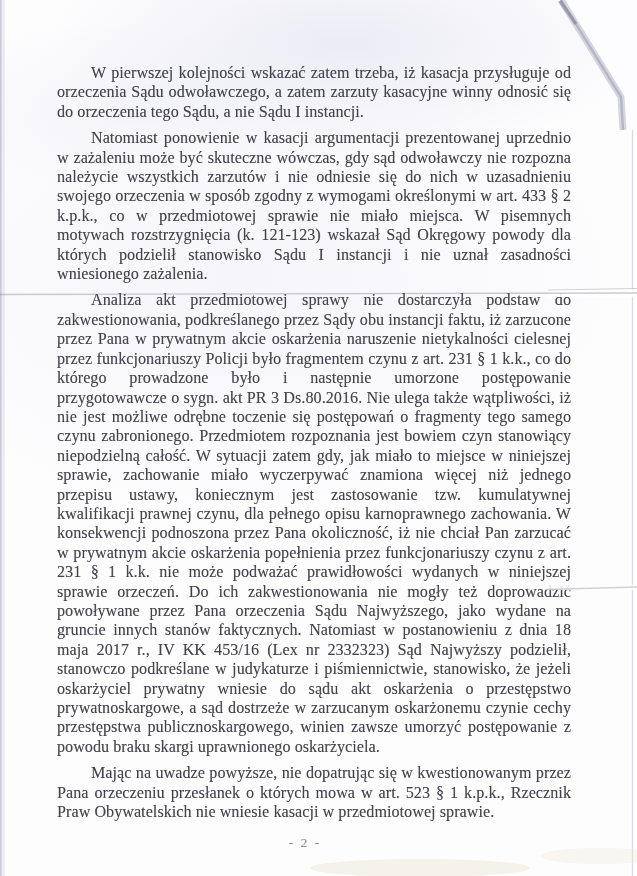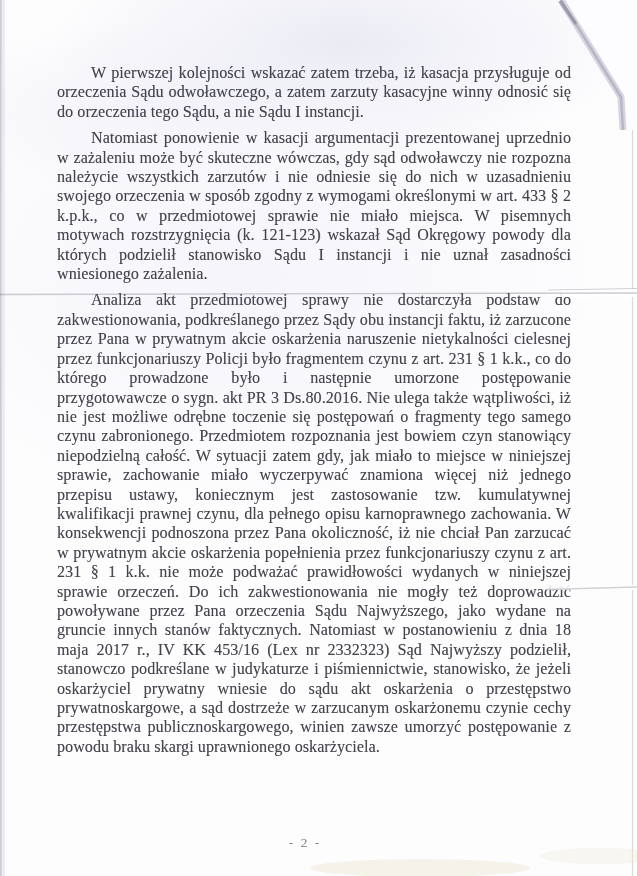--- a/index.html
+++ b/index.html
@@ -56,20 +56,21 @@
 </style>
 </head>
 <body>
 
 <div class="page">
 
   <div class="text-block">
     <p>W pierwszej kolejności wskazać zatem trzeba, iż kasacja przysługuje od orzeczenia Sądu odwoławczego, a zatem zarzuty kasacyjne winny odnosić się do orzeczenia tego Sądu, a nie Sądu I instancji.</p>
     <p>Natomiast ponowienie w kasacji argumentacji prezentowanej uprzednio w zażaleniu może być skuteczne wówczas, gdy sąd odwoławczy nie rozpozna należycie wszystkich zarzutów i nie odniesie się do nich w uzasadnieniu swojego orzeczenia w sposób zgodny z wymogami określonymi w art. 433 § 2 k.p.k., co w przedmiotowej sprawie nie miało miejsca. W pisemnych motywach rozstrzygnięcia (k. 121-123) wskazał Sąd Okręgowy powody dla których podzielił stanowisko Sądu I instancji i nie uznał zasadności wniesionego zażalenia.</p>
     <p>Analiza akt przedmiotowej sprawy nie dostarczyła podstaw do zakwestionowania, podkreślanego przez Sądy obu instancji faktu, iż zarzucone przez Pana w prywatnym akcie oskarżenia naruszenie nietykalności cielesnej przez funkcjonariuszy Policji było fragmentem czynu z art. 231 § 1 k.k., co do którego prowadzone było i następnie umorzone postępowanie przygotowawcze o sygn. akt PR 3 Ds.80.2016. Nie ulega także wątpliwości, iż nie jest możliwe odrębne toczenie się postępowań o fragmenty tego samego czynu zabronionego. Przedmiotem rozpoznania jest bowiem czyn stanowiący niepodzielną całość. W sytuacji zatem gdy, jak miało to miejsce w niniejszej sprawie, zachowanie miało wyczerpywać znamiona więcej niż jednego przepisu ustawy, koniecznym jest zastosowanie tzw. kumulatywnej kwalifikacji prawnej czynu, dla pełnego opisu karnoprawnego zachowania. W konsekwencji podnoszona przez Pana okoliczność, iż nie chciał Pan zarzucać w prywatnym akcie oskarżenia popełnienia przez funkcjonariuszy czynu z art. 231 § 1 k.k. nie może podważać prawidłowości wydanych w niniejszej sprawie orzeczeń. Do ich zakwestionowania nie mogły też doprowadzić powoływane przez Pana orzeczenia Sądu Najwyższego, jako wydane na gruncie innych stanów faktycznych. Natomiast w postanowieniu z dnia 18 maja 2017 r., IV KK 453/16 (Lex nr 2332323) Sąd Najwyższy podzielił, stanowczo podkreślane w judykaturze i piśmiennictwie, stanowisko, że jeżeli oskarżyciel prywatny wniesie do sądu akt oskarżenia o przestępstwo prywatnoskargowe, a sąd dostrzeże w zarzucanym oskarżonemu czynie cechy przestępstwa publicznoskargowego, winien zawsze umorzyć postępowanie z powodu braku skargi uprawnionego oskarżyciela.</p>
+    <p>Mając na uwadze powyższe, nie dopatrując się w kwestionowanym przez Pana orzeczeniu przesłanek o których mowa w art. 523 § 1 k.p.k., Rzecznik Praw Obywatelskich nie wniesie kasacji w przedmiotowej sprawie.</p>
   </div>
 
   <div class="page-number">- 2 -</div>
 
   <svg class="artifacts" width="637" height="876" viewBox="0 0 637 876">
 
     <rect x="0" y="0" width="5" height="876" fill="rgba(200,200,212,0.30)"></rect>
     <line x1="0.8" y1="0" x2="0.8" y2="876" stroke="rgba(160,160,176,0.45)" stroke-width="1.5"></line>
 
     <rect x="633" y="0" width="4" height="876" fill="rgba(255,255,255,0.8)"></rect>

